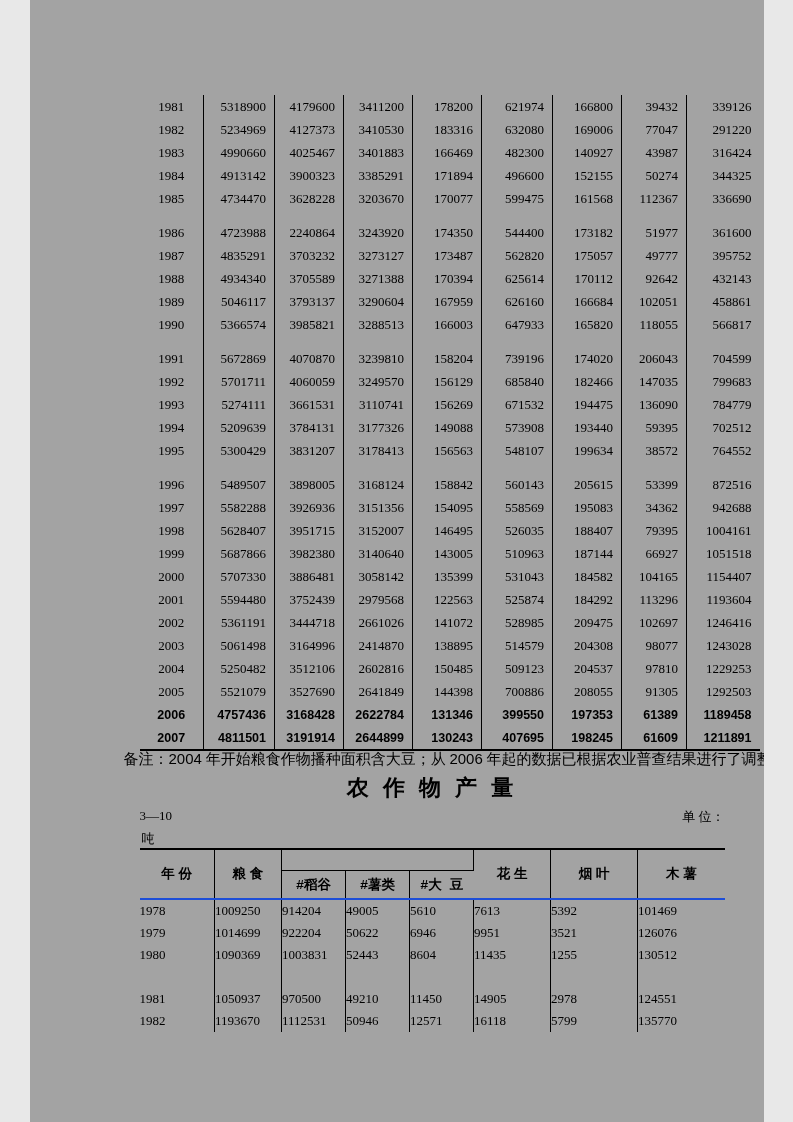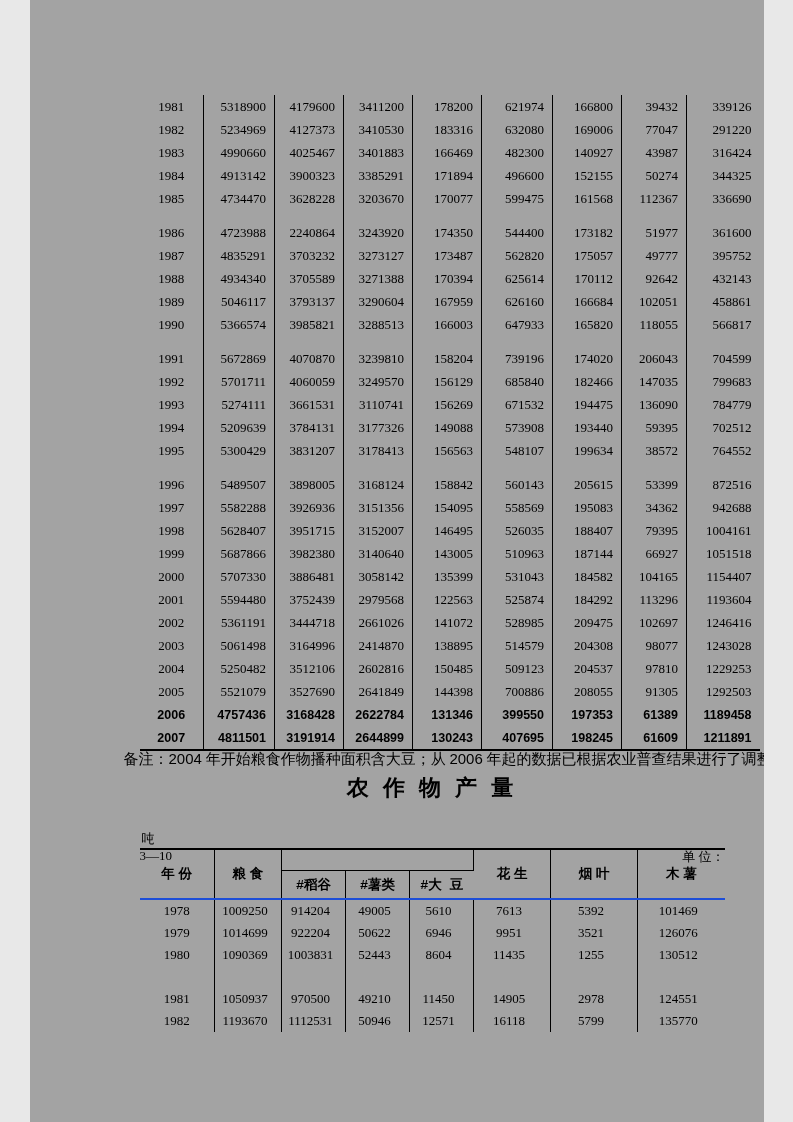--- a/index.html
+++ b/index.html
@@ -33,41 +33,41 @@
   }
   .note .num { font-family:"Liberation Sans", sans-serif; }
   
   .sec-title {
     position:absolute; left:110px; top:773px; width:585px;
     text-align:center; font-family:"Liberation Sans", sans-serif;
     font-weight:bold; font-size:22px; letter-spacing:4px; white-space:nowrap;
   }
   .caption-row {
     position:absolute; left:110px; top:808px; width:585px;
-    display:flex; justify-content:space-between; font-size:13px;margin-top:40px;
+    display:flex; justify-content:space-between; font-size:13px;
   }
   .unit-line { position:absolute; left:112px; top:830px; font-size:13px; }
   
   table.t2 {
     position:absolute; left:110px; top:848px; width:585px;
     border-collapse:collapse; table-layout:fixed;
     border-top:2px solid #000;
     font-size:13px;
   }
   table.t2 th, table.t2 td { border-right:1px solid #000; white-space:nowrap; overflow:hidden; }
   table.t2 th:last-child, table.t2 td:last-child { border-right:none; }
   table.t2 thead th {
     font-family:"Liberation Sans", sans-serif; font-weight:bold; font-size:13.5px;
     text-align:center; vertical-align:middle; padding:0;
   }
   table.t2 thead { border-bottom:2px solid #1d4ed8; }
   table.t2 th.subtop { height:20px; border-bottom:1px solid #000; }
   table.t2 th.sub { height:27px;font-family:Liberation Mono, monospace; }
   table.t2 td {
-    height:22px; padding:0 6px 0 0; text-align:center;
+    height:22px; padding:0 6px 0 0; text-align:left;
   }
   table.t2 td.year { padding:0; }
   table.t2 tr.gap td { height:22px; }
 </style>
 </head>
 <body>
 
 <div class="page">
 
   <table class="t1">

